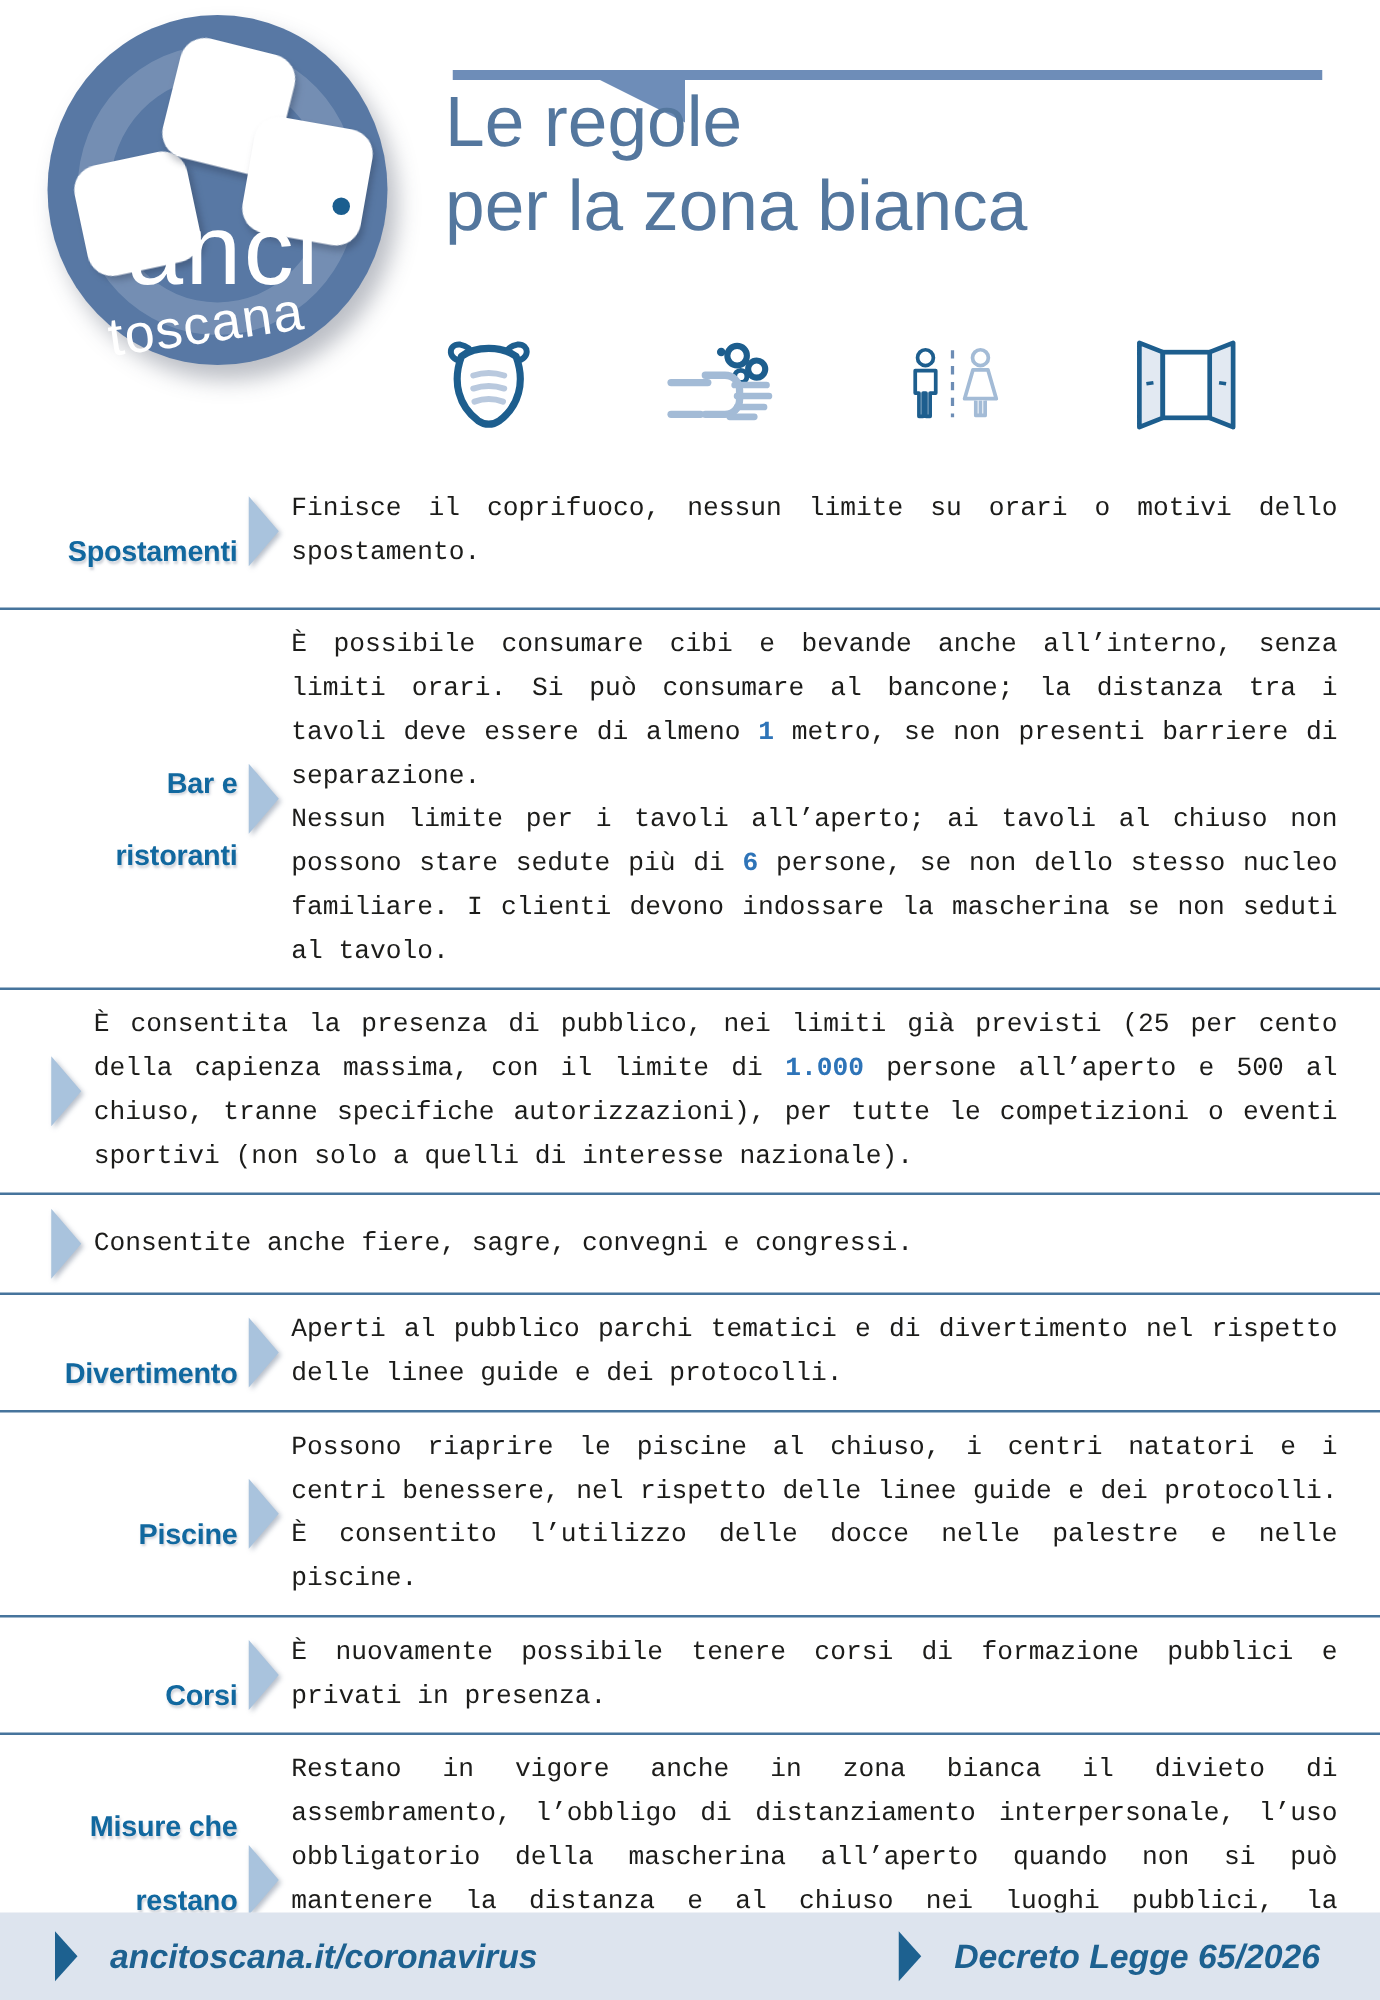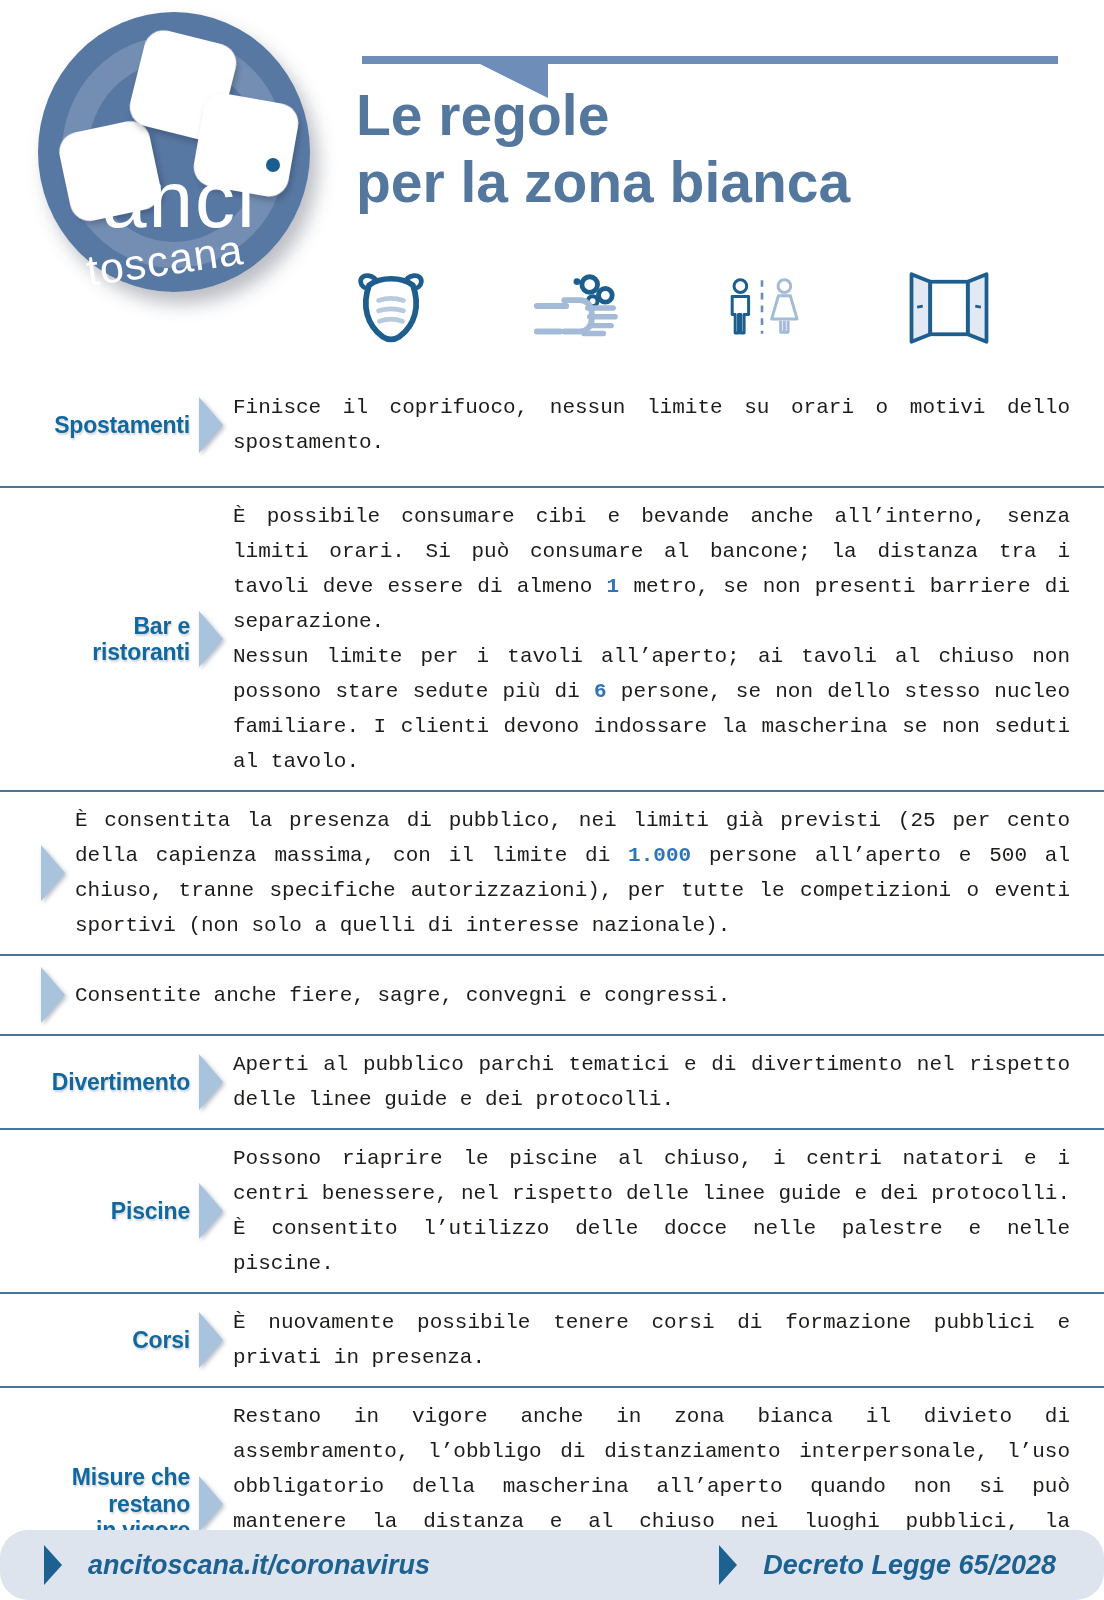--- a/index.html
+++ b/index.html
@@ -23,44 +23,44 @@
   .sq-left{left:26px;top:114px;width:92px;height:90px;transform:rotate(-12deg);}
   .sq-right{left:160px;top:86px;width:96px;height:94px;transform:rotate(10deg);}
   .logo-dot{position:absolute;left:228px;top:146px;width:14px;height:14px;border-radius:50%;background:#1a5e8f;}
   .logo-anci{position:absolute;left:64px;top:148px;font-size:80px;line-height:80px;color:#fff;
     font-weight:500;letter-spacing:2px;}
   .logo-toscana{position:absolute;left:48px;top:226px;font-size:43px;line-height:44px;color:#fff;
     transform:rotate(-8deg);letter-spacing:1px;}
 
   .bubble{position:absolute;left:362px;top:56px;}
 
-  .title{position:absolute;left:356px;top:82px;color:#54779e;font-size:57px;line-height:67px;
-    font-weight:700;}
+  .title{position:absolute;left:356px;top:65px;color:#54779e;font-size:57px;line-height:67px;
+    font-weight:400;}
 
   .hicons{position:absolute;left:352px;top:268px;width:642px;display:flex;
     justify-content:space-between;align-items:flex-end;}
 
   
   main{position:absolute;left:0;top:366px;width:1104px;}
   .rule{display:flex;align-items:center;padding:11px 34px 11px 32px;border-top:2px solid #46749c;}
   .rule:first-child{border-top:none;padding-top:24px;padding-bottom:26px;}
   .rule-label{width:158px;flex:none;text-align:right;color:#11689f;font-weight:bold;
     font-size:23px;line-height:26.5px;letter-spacing:-0.2px;
     text-shadow:1px 2px 2px rgba(120,130,150,.35);}
-  .rule-label span{display:block;white-space:nowrap;}
+  .rule-label span{display:block;white-space:nowrap;margin-top:32px;}
   .rule-arrow{flex:none;width:0;height:0;margin:0 10px 0 9px;
     border-left:24px solid #a9c3dd;border-top:28px solid transparent;border-bottom:28px solid transparent;
     filter:drop-shadow(2px 2px 2px rgba(50,70,100,.35));}
   .rule-text{flex:1;font-size:21px;line-height:35px;text-align:justify;font-family:Liberation Mono, monospace;}
   .rule-text p{margin:0;}
   .hl{color:#2e74b8;font-weight:bold;}
 
   
   footer{position:absolute;left:0;bottom:0;width:1104px;height:70px;background:#dde4ee;
-    display:flex;align-items:center;border-radius:28px;}
+    display:flex;align-items:center;}
   .f-arrow{width:0;height:0;flex:none;
     border-left:18px solid #1d6190;border-top:20px solid transparent;border-bottom:20px solid transparent;}
   .f-arrow-left{margin-left:44px;}
   .f-text{font-style:italic;font-weight:600;color:#1d6190;font-size:27px;margin-left:26px;white-space:nowrap;}
   .f-right{margin-left:auto;margin-right:48px;display:flex;align-items:center;}
 
   svg{display:block;}
 </style>
 </head>
 <body>
@@ -205,17 +205,17 @@
           <p><span>Restano in vigore anche in zona bianca il divieto di assembramento, l’obbligo di distanziamento interpersonale, l’uso obbligatorio della mascherina all’aperto quando non si può mantenere la distanza e al chiuso nei luoghi pubblici, la sanificazione nei luoghi chiusi e l’aerazione, oltre all’adozione dei protocolli di sicurezza previsti per i differenti settori.</span></p>
         </div>
       </section>
     </main>
 
   <footer>
     <div class="f-arrow f-arrow-left"></div>
     <div class="f-text">ancitoscana.it/coronavirus</div>
     <div class="f-right">
       <div class="f-arrow"></div>
-      <div class="f-text">Decreto Legge 65/2028</div>
+      <div class="f-text">Decreto Legge 65/2026</div>
     </div>
   </footer>
 
 </div>
 
 </body></html>

